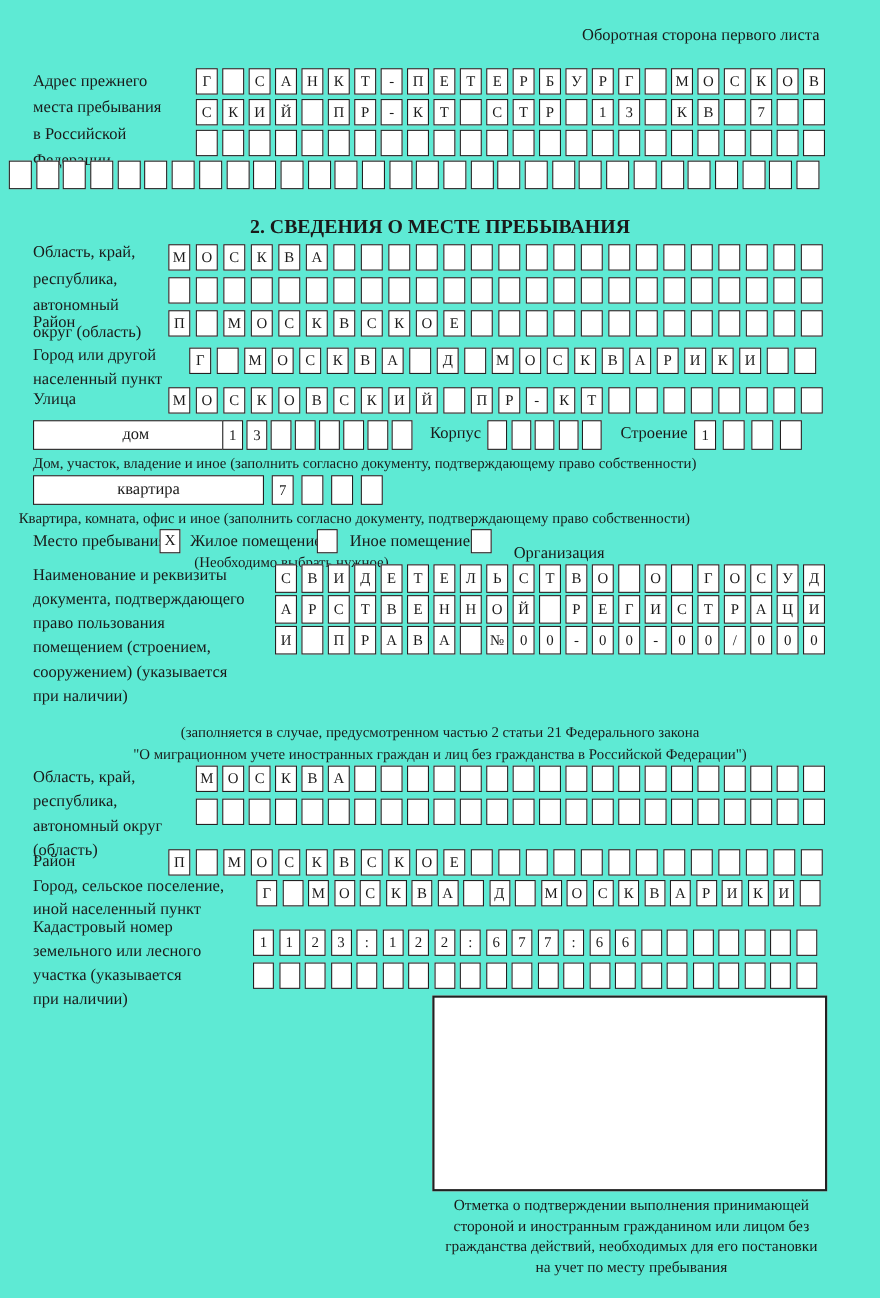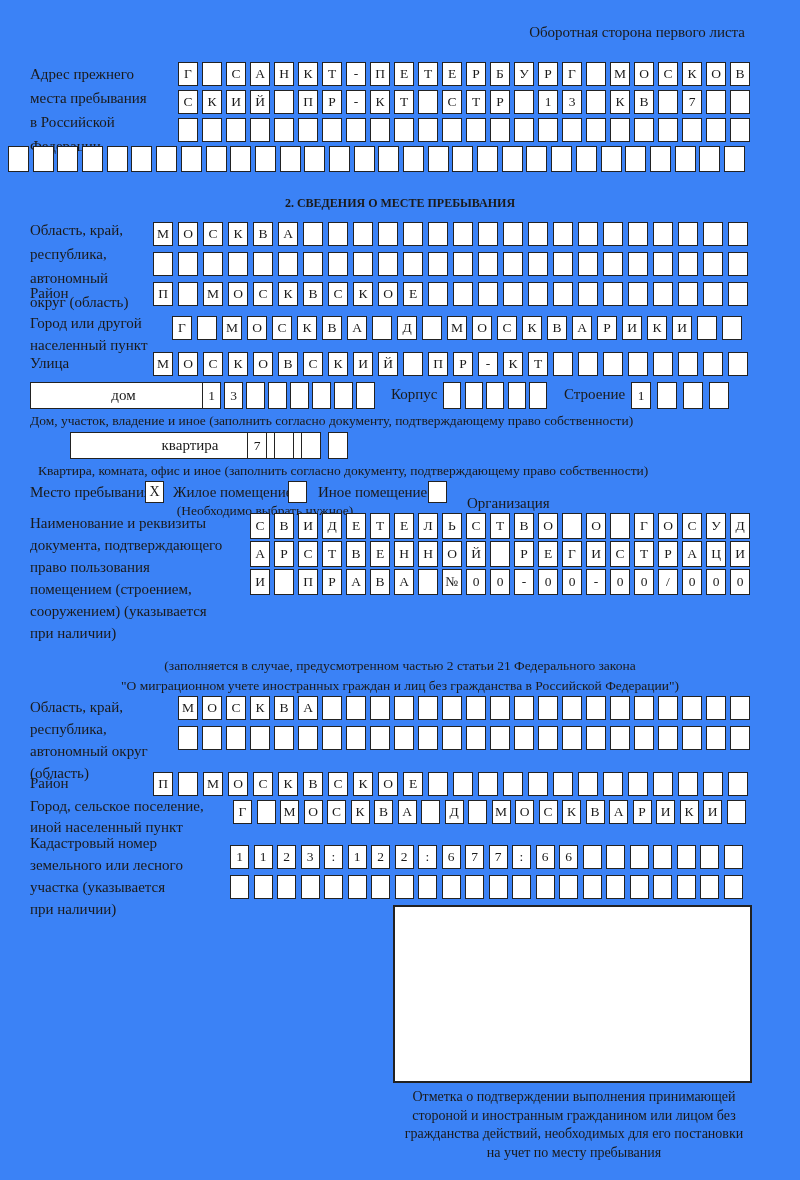--- a/index.html
+++ b/index.html
@@ -1,26 +1,26 @@
 <!DOCTYPE html>
 <html><head>
 <meta charset="utf-8">
 <style>
   html,body{margin:0;padding:0;background:#fff;}
   #page{
-    position:relative;width:800px;height:1180px;background:#3b82f6;
+    position:relative;width:800px;height:1180px;background:#5eead4;
     font-family:"Liberation Serif","DejaVu Serif",serif;color:#1a1a1a;
     overflow:hidden;
     text-decoration:underline;
   }
   .lbl{position:absolute;font-size:15px;line-height:24px;white-space:pre-line;}
   .txt{position:absolute;font-size:15px;white-space:nowrap;}
   .cap{position:absolute;font-size:13.5px;white-space:nowrap;}
   .cap.center{left:0;width:100%;text-align:center;}
-  .hdr{position:absolute;left:0;width:100%;text-align:center;font-weight:bold;font-size:12px;}
+  .hdr{position:absolute;left:0;width:100%;text-align:center;font-weight:bold;font-size:18px;}
   .brow{position:absolute;display:flex;gap:var(--gp,4px);}
   .cb{
     width:var(--bw,20px);height:var(--bh,24px);
     border:1.7px solid #222;box-sizing:border-box;background:#fff;
     display:flex;align-items:center;justify-content:center;
     font-size:13.5px;flex:0 0 auto;
   }
   .rect{
     position:absolute;border:1.7px solid #222;box-sizing:border-box;background:#fff;
     display:flex;align-items:center;justify-content:center;font-size:15px;
@@ -320,28 +320,28 @@
     </div>
   <div class="txt" style="left:564px;top:386px;">Строение</div>
   <div class="brow" style="left:631px;top:382px;--bw:20px;--gp:6px;--bh:27px;">
       <span class="cb">1</span>
       <span class="cb"></span>
       <span class="cb"></span>
       <span class="cb"></span>
     </div>
   <div class="cap" style="left:30px;top:413px;">Дом, участок, владение и иное (заполнить согласно документу, подтверждающему право собственности)</div>
 
-  <div class="rect" style="left:30px;top:432px;width:240px;height:27px;margin-left:40px;">квартира</div>
+  <div class="rect" style="left:30px;top:432px;width:210px;height:27px;">квартира</div>
   <div class="brow" style="left:247px;top:432px;--bw:20px;--gp:7px;--bh:27px;">
       <span class="cb">7</span>
       <span class="cb"></span>
       <span class="cb"></span>
       <span class="cb"></span>
     </div>
-  <div class="cap" style="left:38px;top:463px;">Квартира, комната, офис и иное (заполнить согласно документу, подтверждающему право собственности)</div>
+  <div class="cap" style="left:17px;top:463px;">Квартира, комната, офис и иное (заполнить согласно документу, подтверждающему право собственности)</div>
 
   <div class="txt" style="left:30px;top:484px;">Место пребывания:</div>
   <div class="chk" style="left:145px;top:481px;">X</div>
   <div class="txt" style="left:173px;top:484px;">Жилое помещение</div>
   <div class="chk" style="left:288px;top:481px;"></div>
   <div class="txt" style="left:318px;top:484px;">Иное помещение</div>
   <div class="chk" style="left:428px;top:481px;"></div>
   <div class="txt" style="left:467px;top:484px;margin-top:11px;">Организация</div>
   <div class="cap" style="left:150px;top:503px;width:230px;text-align:center;">(Необходимо выбрать нужное)</div>
 

